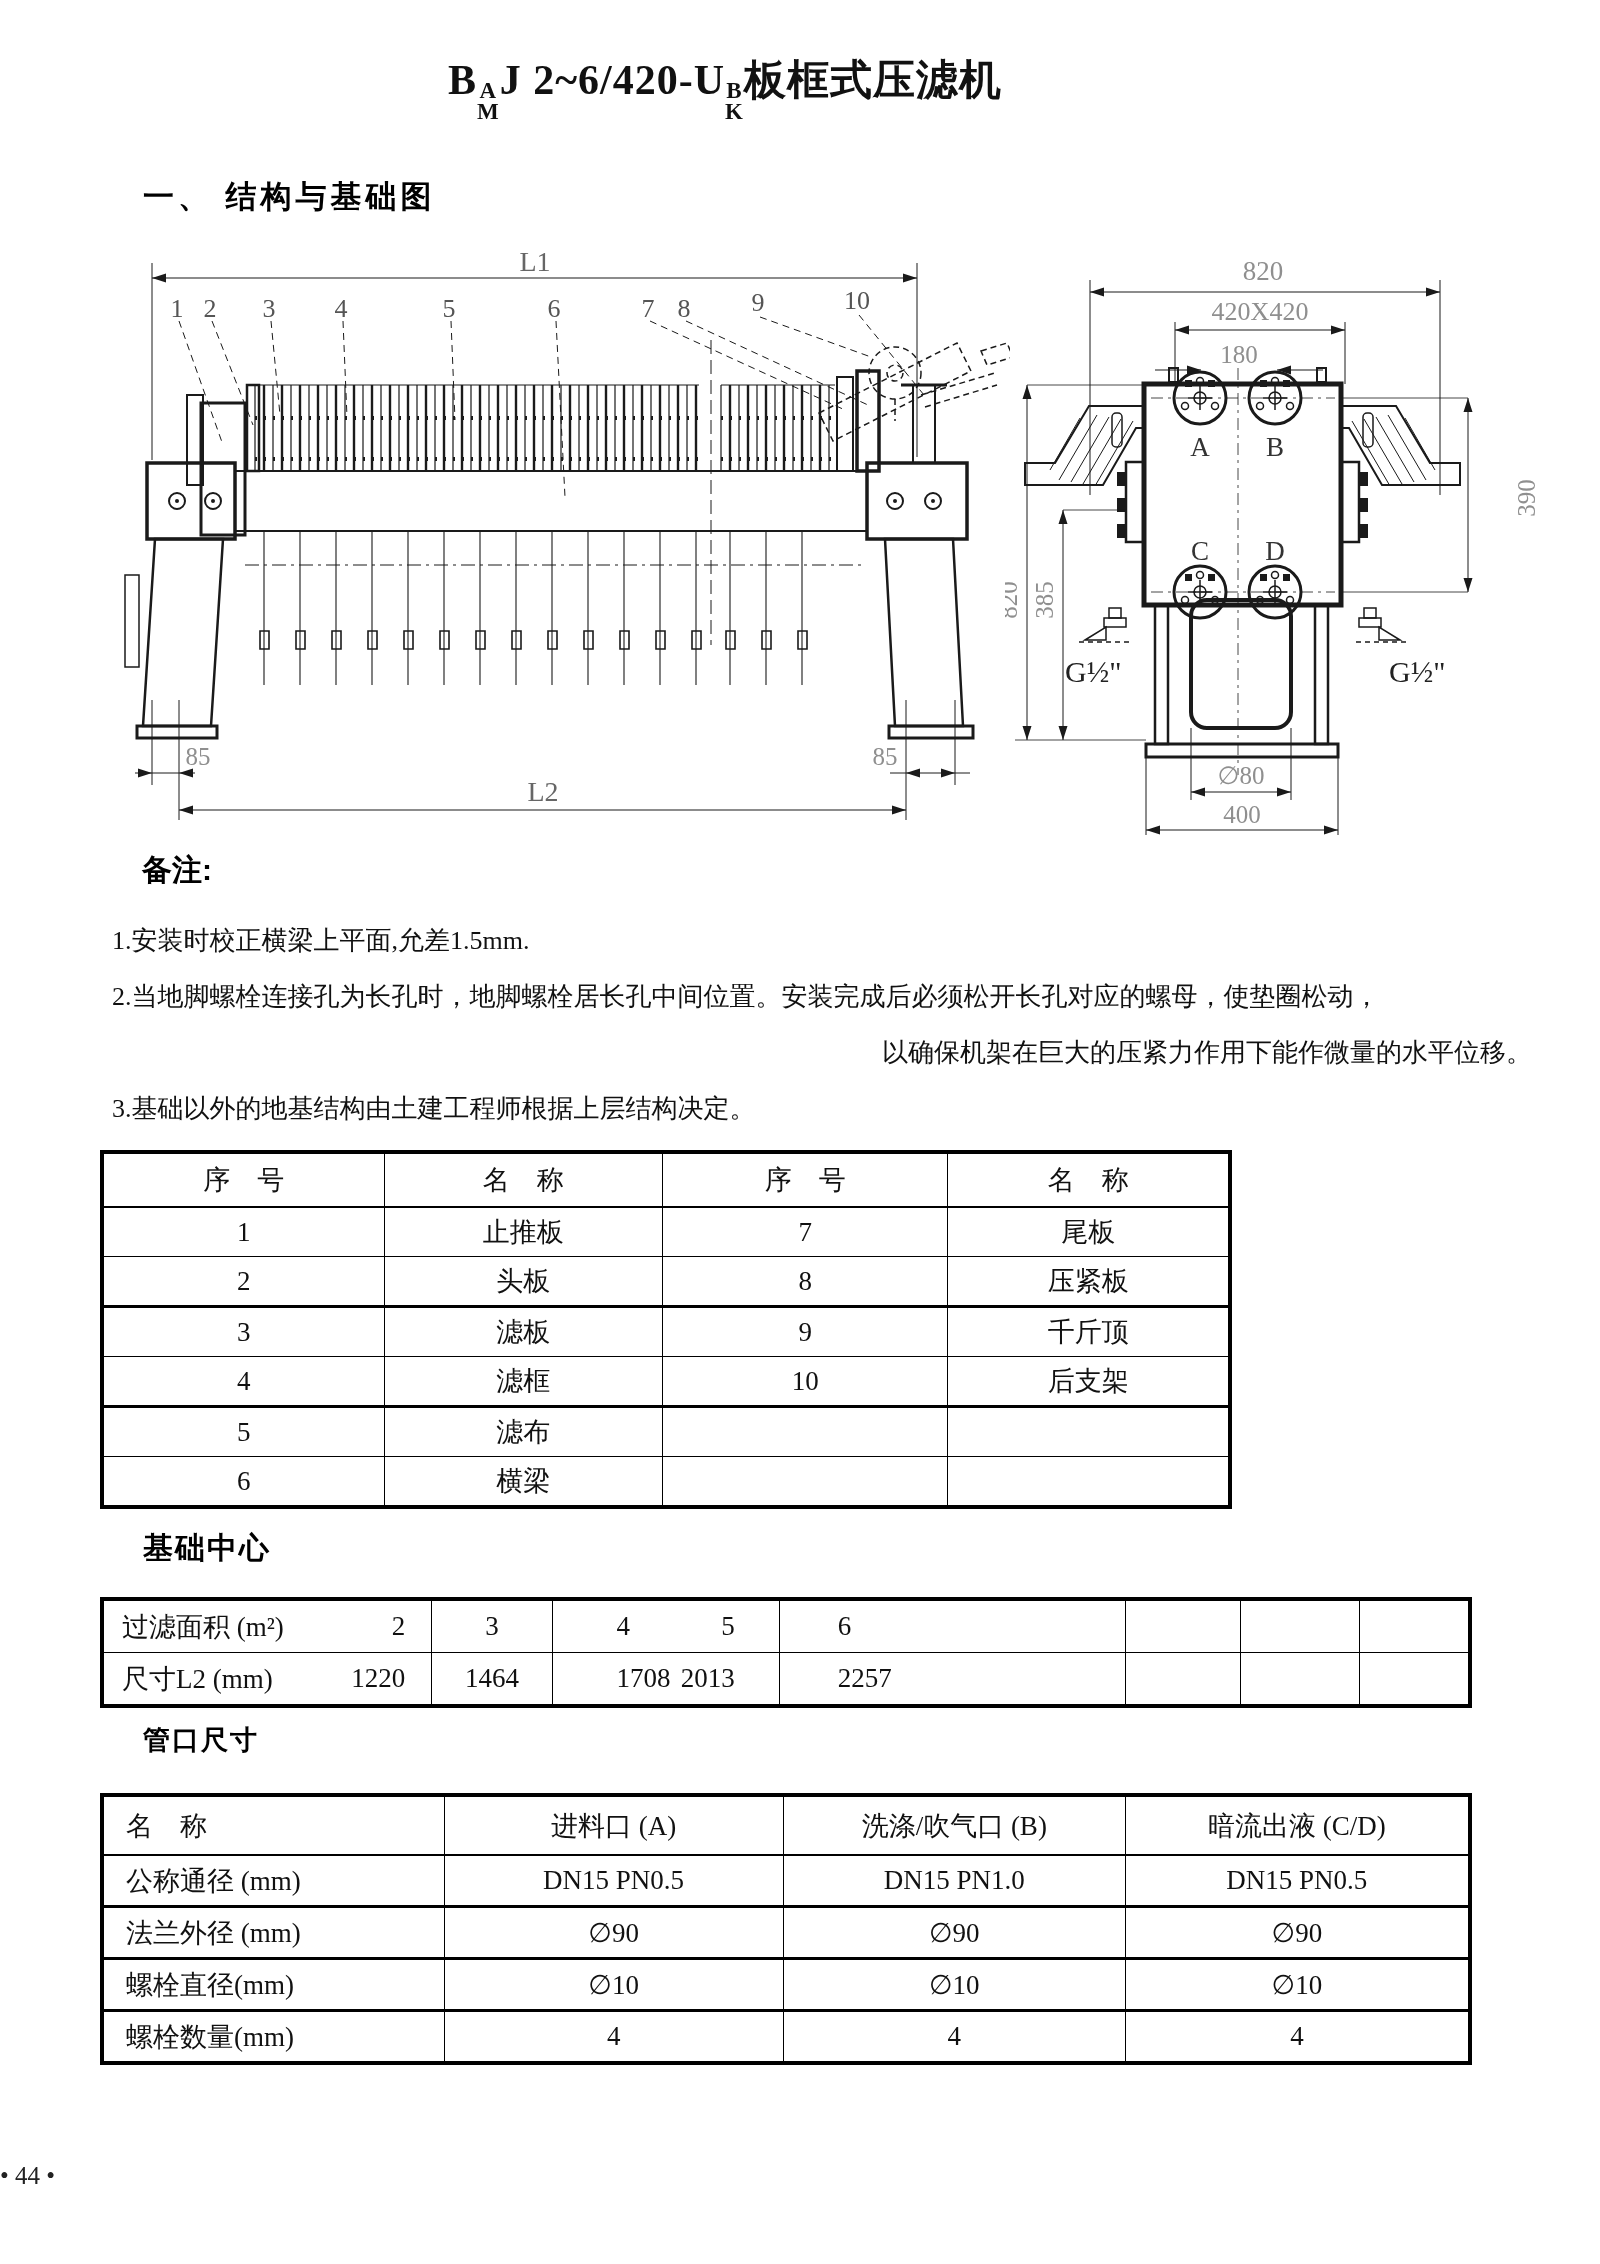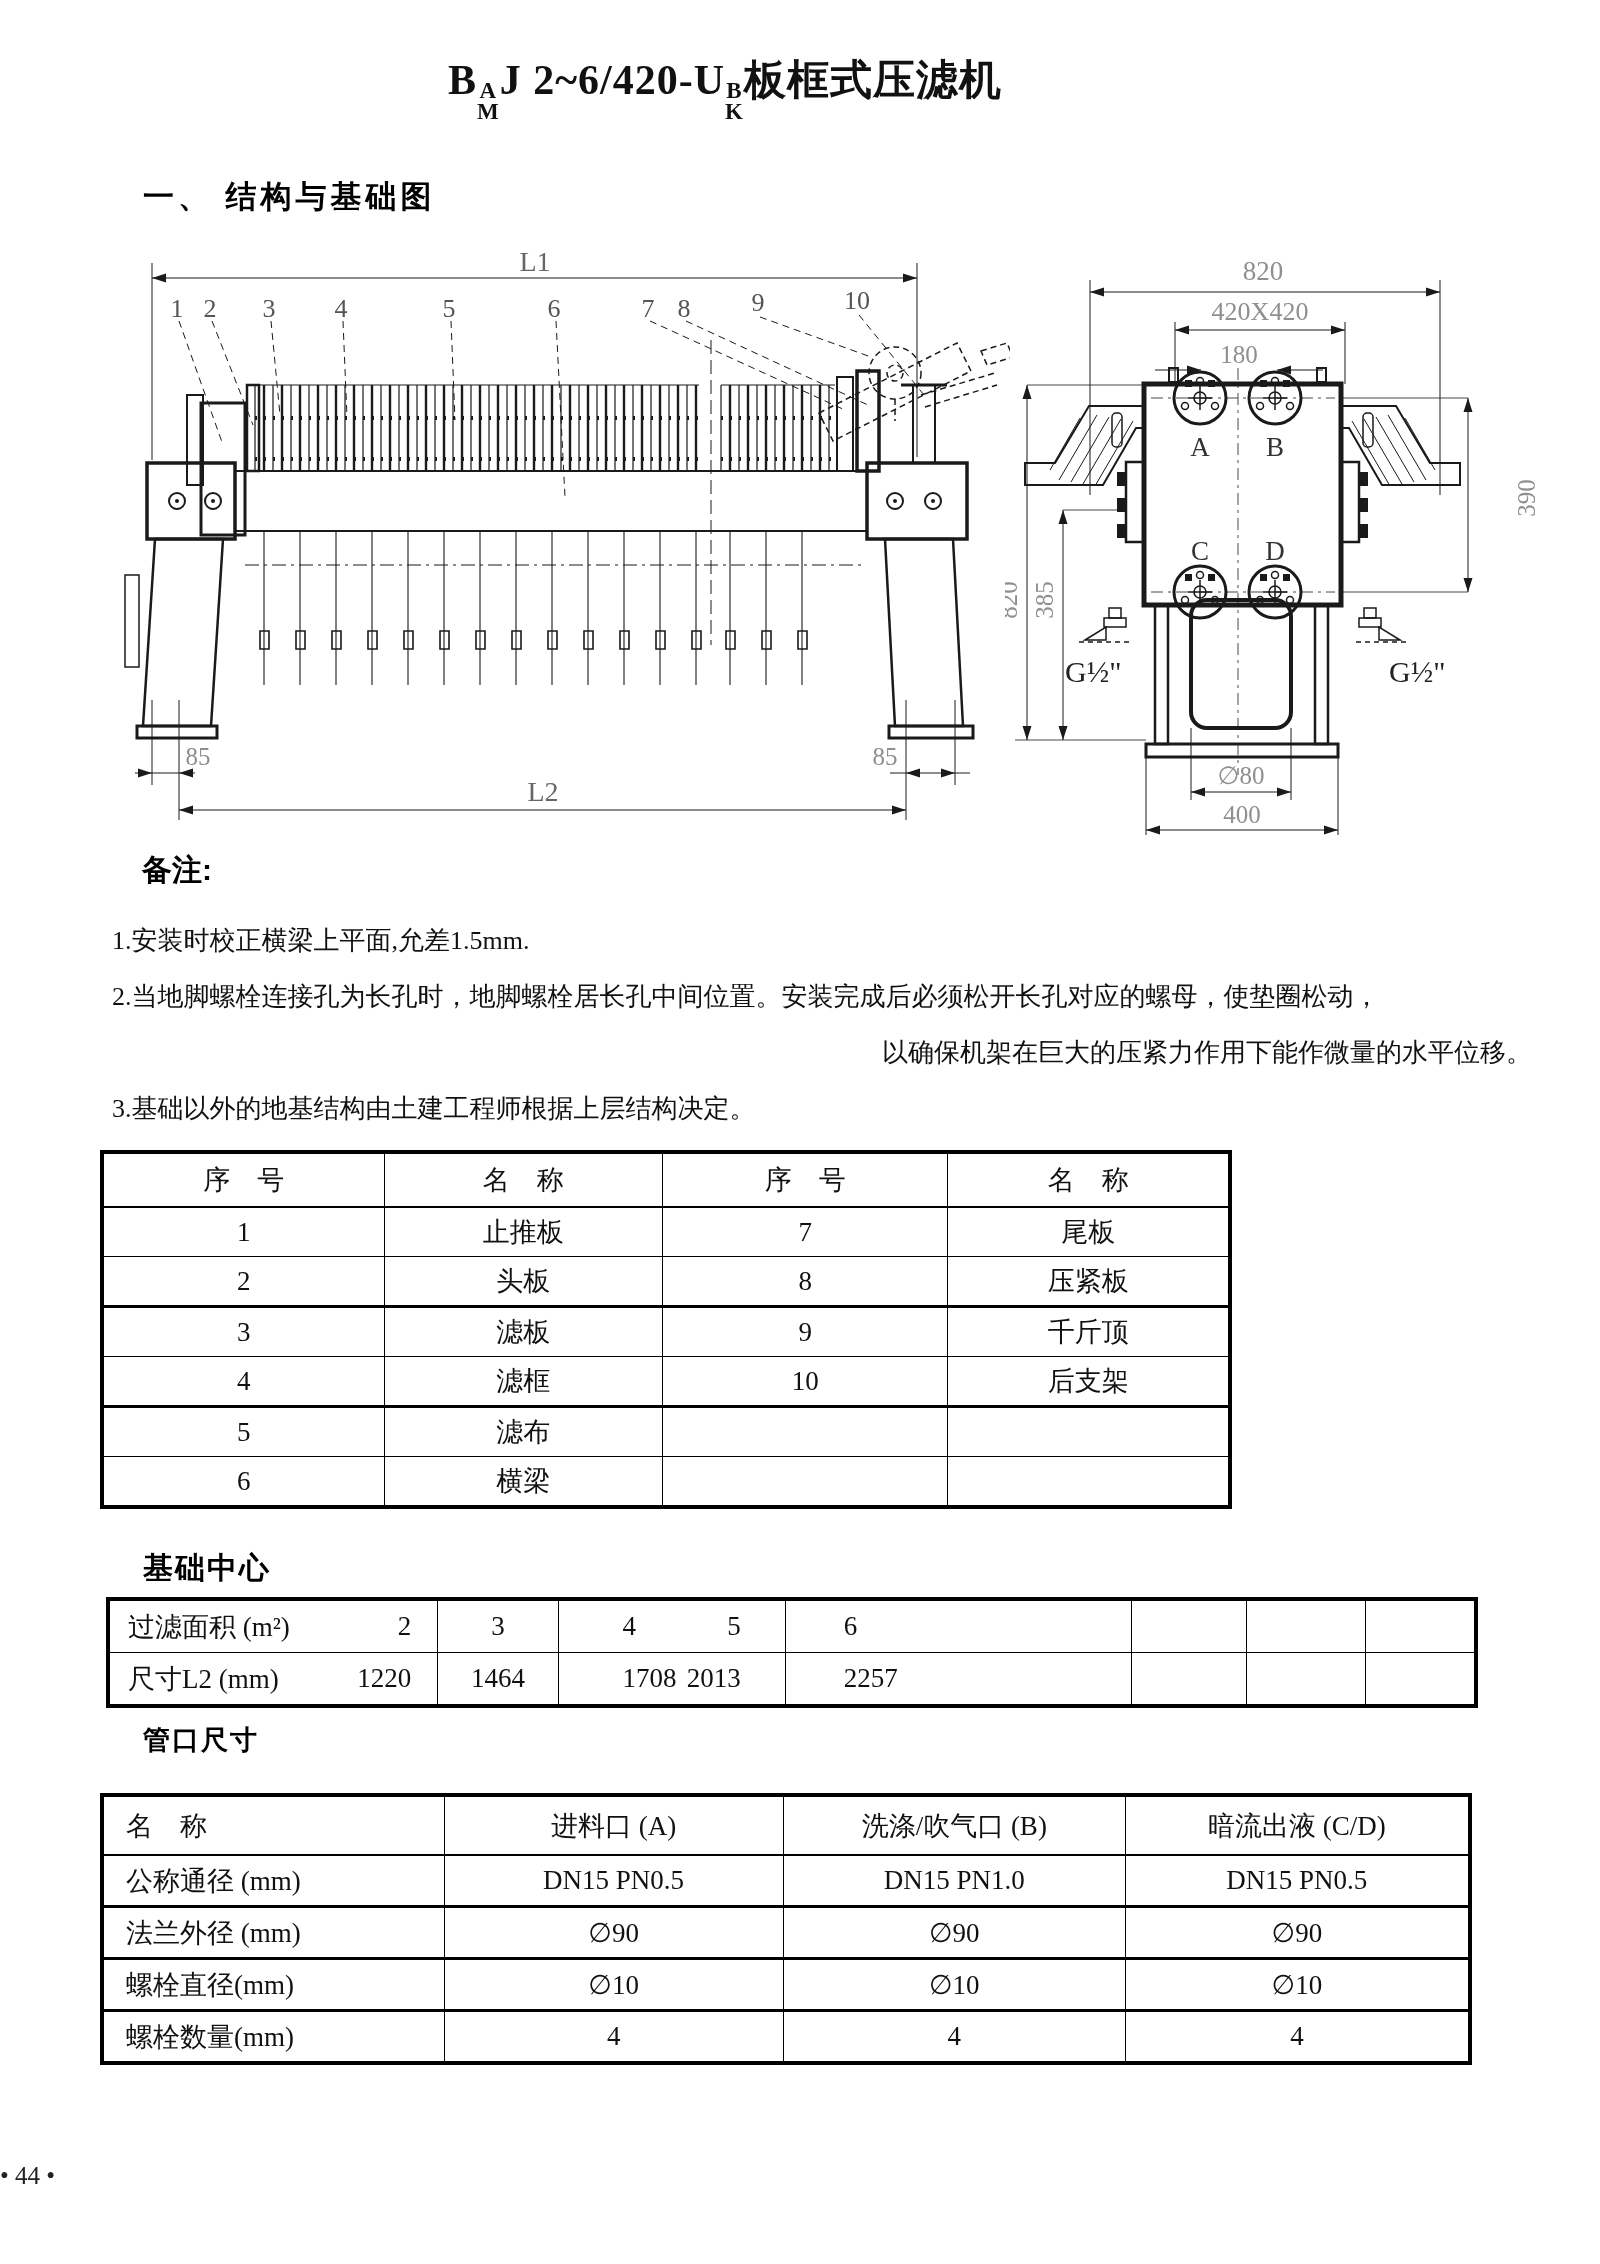--- a/index.html
+++ b/index.html
@@ -10,32 +10,32 @@
   #title{left:0;top:52px;width:1450px;text-align:center;font-size:42px;font-weight:600;letter-spacing:1px;}
   .stack{display:inline-flex;flex-direction:column;line-height:0.92;font-size:23px;font-weight:600;
          vertical-align:-4px;text-align:center;}
   
   .h-bold{font-family:"Liberation Sans","DejaVu Sans",sans-serif;font-weight:bold;color:#000;}
   #section1{left:143px;top:176px;font-size:31px;letter-spacing:4px;}
   #notes-block{left:112px;top:850px;width:1420px;}
   #notes-heading{font-size:30px;margin-left:30px;margin-bottom:22px;}
   .note-line{font-size:26px;line-height:56px;color:#111;}
   .note-indent{padding-left:28px;text-align:right;}
-  #found-heading{left:143px;top:1528px;font-size:30px;letter-spacing:2px;margin-top:20px;}
+  #found-heading{left:143px;top:1528px;font-size:30px;letter-spacing:2px;}
   #pipe-heading{left:143px;top:1722px;font-size:27px;letter-spacing:2px;}
   
   table{border-collapse:collapse;table-layout:fixed;background:#fff;}
   td,th{border:1.5px solid #000;font-size:27px;font-weight:normal;text-align:center;
         vertical-align:middle;padding:0;color:#111;overflow:hidden;}
   #parts-table{left:100px;top:1150px;width:1132px;}
   #parts-table td,#parts-table th{height:48px;}
   #parts-table{border:4px solid #000;}
   #parts-table tr.thick-b td{border-bottom-width:3px;}
   #parts-table tr.head th{border-bottom-width:2px;height:52px;}
-  #found-table{left:106px;top:1597px;width:1372px;border:4px solid #000;}
+  #found-table{left:100px;top:1597px;width:1372px;border:4px solid #000;}
   #found-table td{height:51px;}
   .fcell-flex{display:flex;align-items:center;justify-content:space-between;padding:0 26px 0 18px;}
   .fcell-two{display:flex;align-items:center;justify-content:space-between;padding:0 44px 0 64px;}
   .fcell-left{text-align:left;padding-left:58px;}
   #pipe-table{left:100px;top:1793px;width:1372px;border:4px solid #000;}
   #pipe-table th{height:57px;border-bottom-width:2px;}
   #pipe-table td{height:49px;}
   #pipe-table tr.thick-b td{border-bottom-width:3px;}
   .p-left{text-align:left;padding-left:22px;}
   

